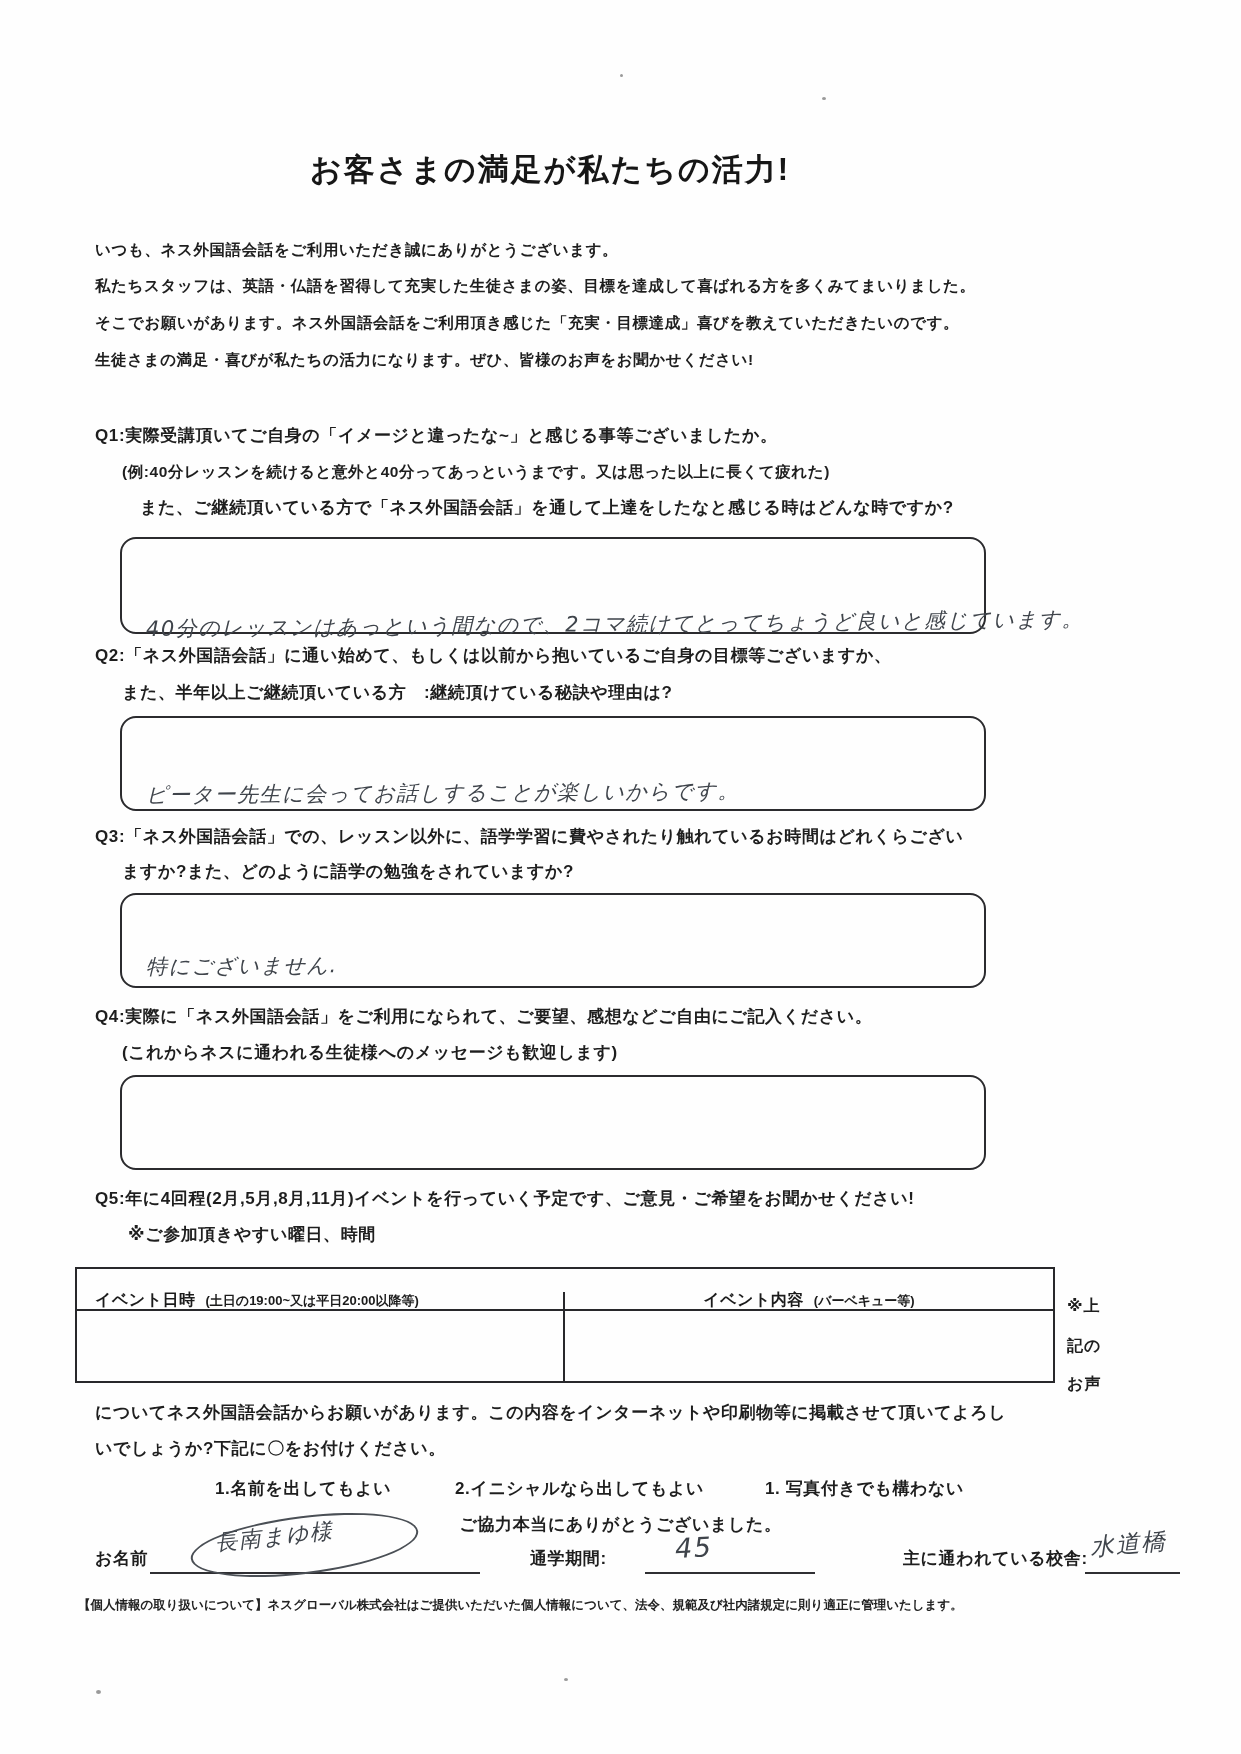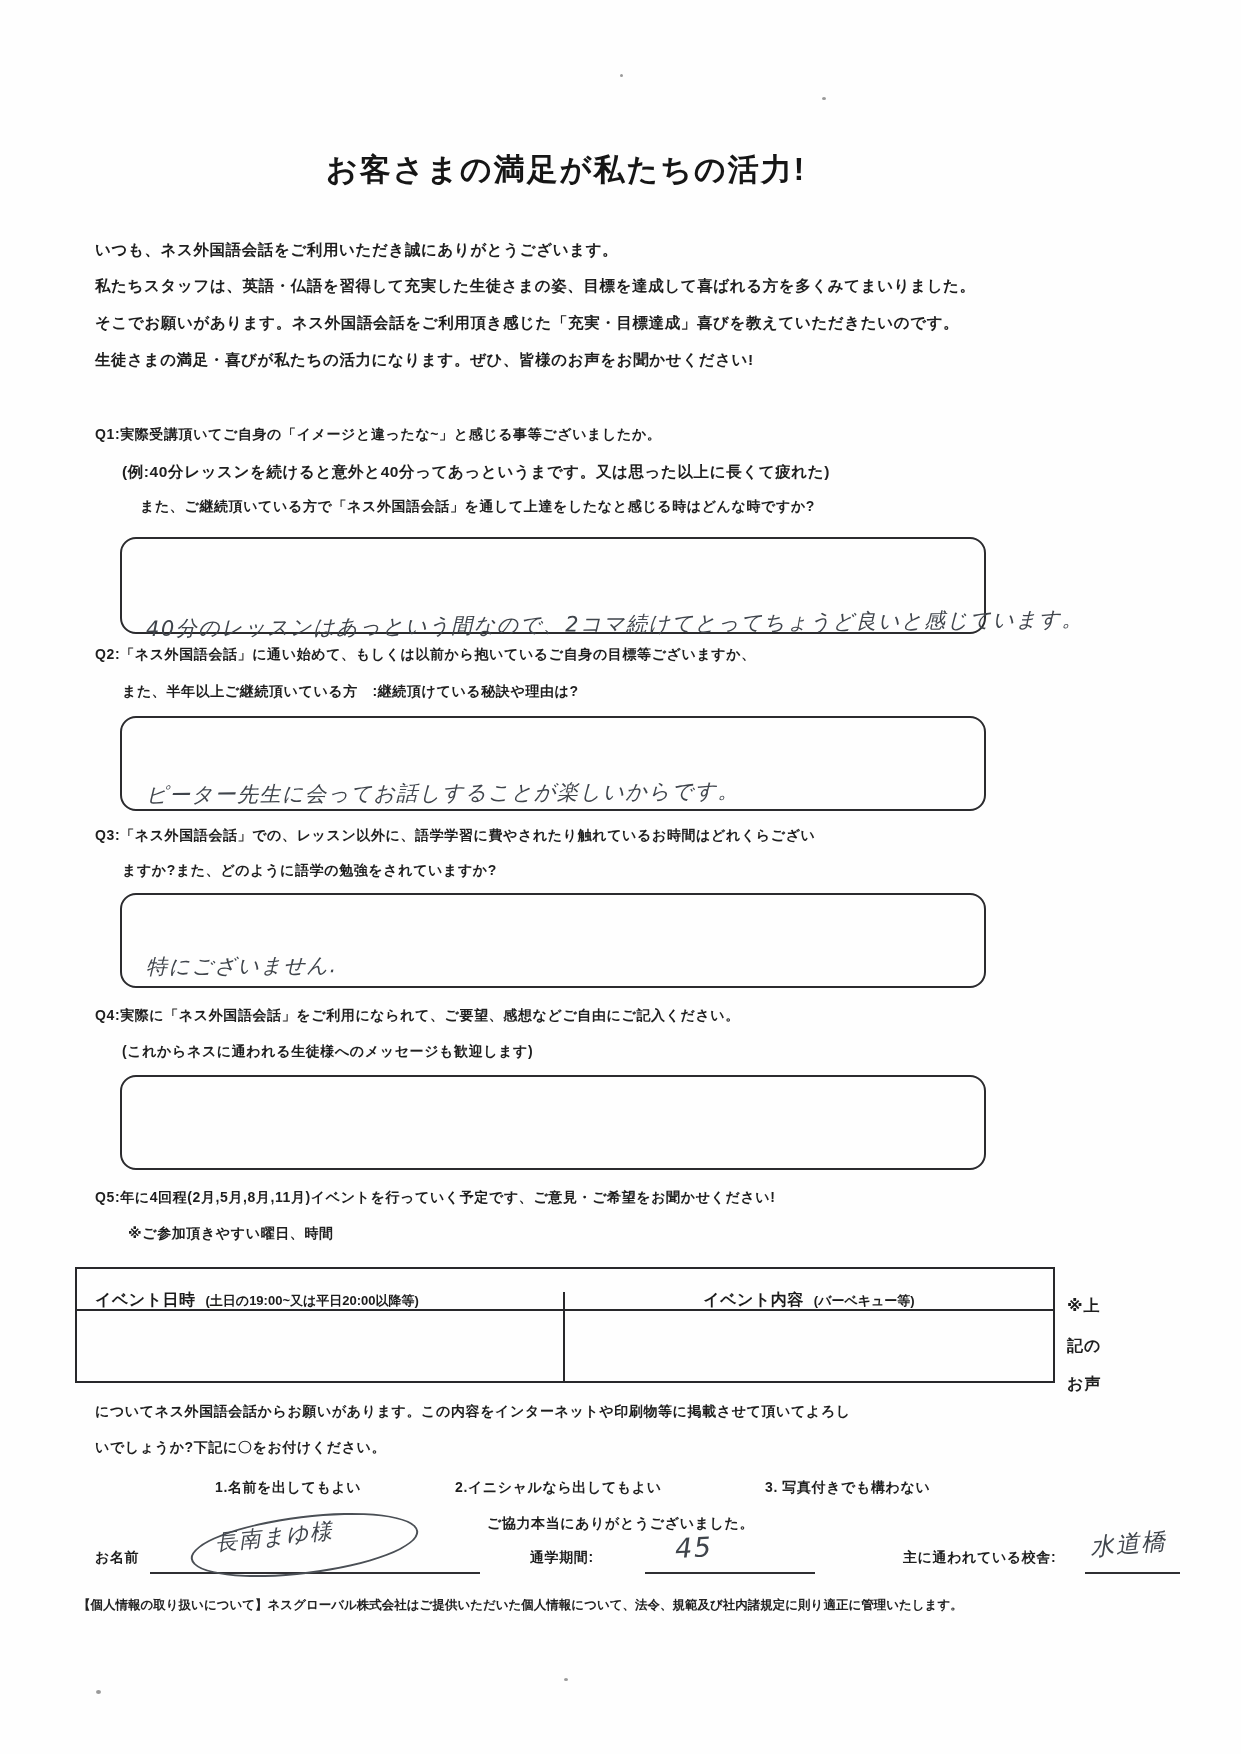--- a/index.html
+++ b/index.html
@@ -7,24 +7,24 @@
     position:relative;
     width:1241px;height:1754px;
     margin:0 auto;
     background:#fefefe;
     font-family:"Liberation Sans","DejaVu Sans",sans-serif;
     color:#1b1b1b;
     overflow:hidden;
   }
   .t{position:absolute;font-weight:700;color:#1e1e1e;letter-spacing:0.6px;line-height:1.35;white-space:nowrap;}
   .title{
-    position:absolute;top:128px;left:16px;width:1100px;
+    position:absolute;top:128px;left:0;width:1100px;
     text-align:center;font-size:31px;font-weight:700;letter-spacing:2px;color:#161616;
   }
-  .body16{font-size:14px;}
+  .body16{font-size:17px;}
   .body15{font-size:15.5px;}
   .answer-box{
     position:absolute;left:120px;width:862px;
     border:2px solid #2b2b2e;border-radius:16px;
     background:transparent;
   }
   .hw{
     position:absolute;
     font-family:"DejaVu Sans",sans-serif;
     font-style:italic;
@@ -119,21 +119,21 @@
 
   <div class="sidenote" style="top:1296px;">※上</div>
   <div class="sidenote" style="top:1336px;">記の</div>
   <div class="sidenote" style="top:1374px;">お声</div>
 
   <div class="t body16" style="left:95px;top:1402px;">についてネス外国語会話からお願いがあります。この内容をインターネットや印刷物等に掲載させて頂いてよろし</div>
   <div class="t body16" style="left:95px;top:1438px;">いでしょうか?下記に〇をお付けください。</div>
 
   <div class="t body16" style="left:215px;top:1478px;">1.名前を出してもよい</div>
   <div class="t body16" style="left:455px;top:1478px;">2.イニシャルなら出してもよい</div>
-  <div class="t body16" style="left:765px;top:1478px;">3. 写真付きでも構わない</div>
+  <div class="t body16" style="left:765px;top:1478px;">1. 写真付きでも構わない</div>
 
   <div class="t body16" style="left:0;top:1515px;width:1241px;text-align:center;white-space:normal;font-family:Liberation Mono, monospace;">ご協力本当にありがとうございました。</div>
 
   <div class="t body16" style="left:95px;top:1548px;">お名前</div>
   <div class="underline" style="left:150px;top:1548px;width:330px;"></div>
   <div class="ellipse" style="left:190px;top:1516px;width:225px;height:54px;"></div>
   <span class="hw" style="left:215px;top:1522px;font-size:22px;transform:rotate(-6deg);">長南まゆ様</span>
 
   <div class="t body16" style="left:530px;top:1548px;">通学期間:</div>
   <div class="underline" style="left:645px;top:1548px;width:170px;"></div>

